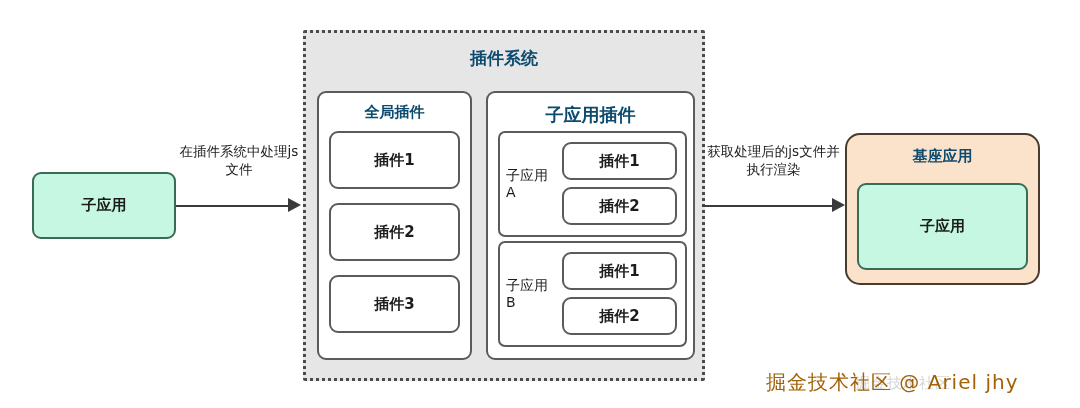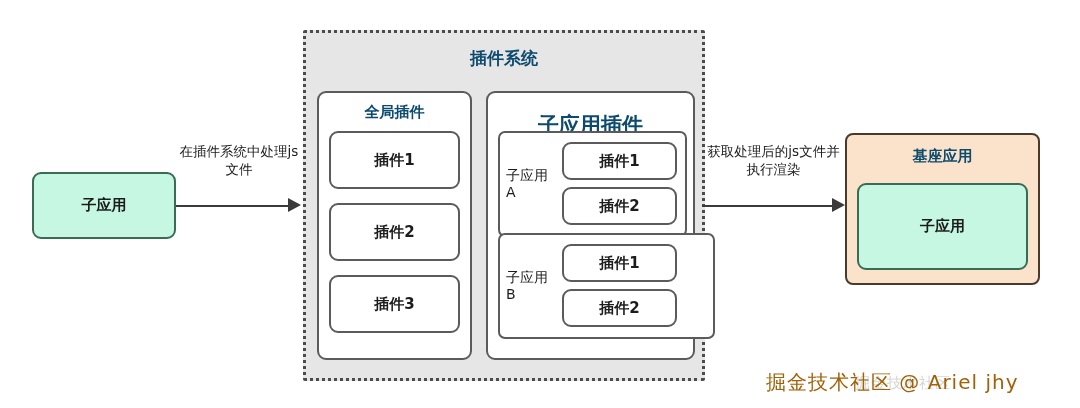--- a/index.html
+++ b/index.html
@@ -36,21 +36,21 @@
     background: #c6f7e2;
     border: 2px solid #3a6b55;
     border-radius: 9px;
     font-size: 15px;
   }
 
   
   .box-orange {
     background: #fbe3cb;
     border: 2px solid #4a3a2c;
-    border-radius: 8px;
+    border-radius: 15px;
   }
 
   
   .box-white {
     background: #ffffff;
     border: 2px solid #5b5b5b;
     border-radius: 9px;
     font-size: 15px;
   }
   .box-white-sq {
@@ -153,35 +153,35 @@
       <div class="node box-white" style="left:10px; top:110px; width:131px; height:58px;">
         <span>插件2</span>
       </div>
 
       <div class="node box-white" style="left:10px; top:182px; width:131px; height:58px;">
         <span>插件3</span>
       </div>
     </div>
 
     <div class="box-white" style="position:absolute; left:180px; top:58px; width:205px; height:265px;">
-      <div class="title" style="top:10px; font-size:21px;margin-top:8px;">子应用插件</div>
+      <div class="title" style="top:10px; font-size:18px;">子应用插件</div>
 
       <div class="box-white-sq" style="position:absolute; left:10px; top:38px; width:185px; height:102px;">
         <div class="group-label" style="left:6px; top:0; width:50px; height:100%;">子应用A</div>
 
         <div class="node box-white" style="left:62px; top:9px; width:115px; height:38px;">
           <span>插件1</span>
         </div>
 
         <div class="node box-white" style="left:62px; top:54px; width:115px; height:38px;">
           <span>插件2</span>
         </div>
       </div>
 
-      <div class="box-white-sq" style="position:absolute; left:10px; top:140px; width:185px; height:102px;padding-left:28px;">
+      <div class="box-white-sq" style="position:absolute; left:10px; top:148px; width:185px; height:102px;">
         <div class="group-label" style="left:6px; top:0; width:50px; height:100%;">子应用B</div>
 
         <div class="node box-white" style="left:62px; top:9px; width:115px; height:38px;">
           <span>插件1</span>
         </div>
 
         <div class="node box-white" style="left:62px; top:54px; width:115px; height:38px;">
           <span>插件2</span>
         </div>
       </div>

